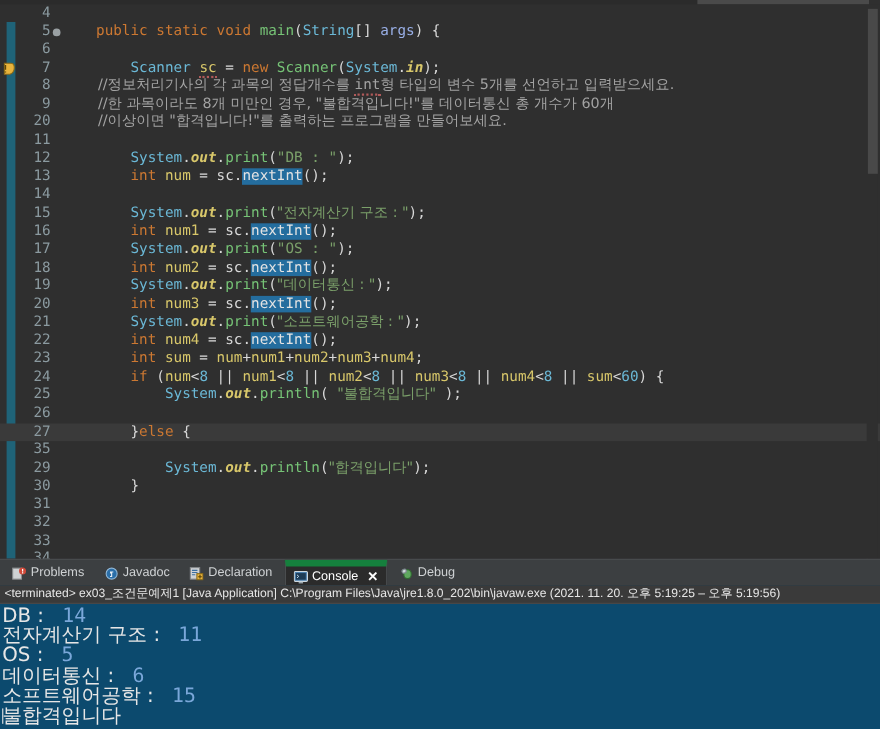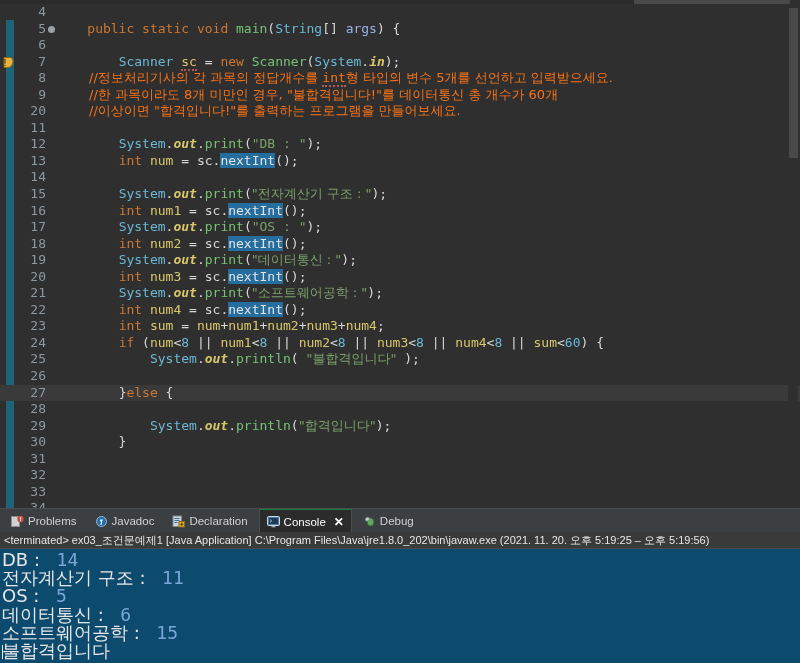--- a/index.html
+++ b/index.html
@@ -87,21 +87,21 @@
 
   
   .kw    { color: #cc7832; }
   .type  { color: #6bb8d6; }
   .meth  { color: #76c376; }
   .fld   { color: #d8c76a; font-style: italic; font-weight: bold; }
   .var   { color: #d8c76a; }
   .param { color: #9ab0e8; }
   .str   { color: #7ba06a; }
   .num   { color: #6bb8d6; }
-  .cmt   { color: #f97316; }
+  .cmt   { color: #a3a3a3; }
   .plain { color: #d8d8d8; }
   .sel   { background: #246d9e; color: #e3e3e3; }
   .squig {
     border-bottom: 2px dotted #b05a5a;
     padding-bottom: 0px;
   }
 
   
   .tabbar {
     position: absolute;
@@ -117,21 +117,21 @@
     gap: 4px;
     padding: 0 7px;
     font-family: "Liberation Sans", sans-serif;
     font-size: 11.5px;
     color: #cfd2d4;
     cursor: default;
   }
   .tab.active {
     background: #2b2b2b;
     color: #ffffff;
-    border-top: 1px solid #15803d;
+    border-top: 6px solid #15803d;
     border-left: 1px solid #4a4d4f;
     border-right: 1px solid #4a4d4f;
   }
   .tab .ticon { width: 13px; height: 13px; display:inline-block; position: relative; }
   .tab .closex {
     margin-left: 4px; color: #ffffff; font-size: 12px; font-weight: bold;
     font-family: "Liberation Sans", sans-serif;
   }
 
   
@@ -227,21 +227,21 @@
         <div class="row"><span class="lineno">18</span><span class="code"><span class="plain">        </span><span class="kw">int</span><span class="plain"> </span><span class="var">num2</span><span class="plain"> = </span><span class="plain">sc</span><span class="plain">.</span><span class="sel">nextInt</span><span class="plain">();</span></span></div>
         <div class="row"><span class="lineno">19</span><span class="code"><span class="plain">        </span><span class="type">System</span><span class="plain">.</span><span class="fld">out</span><span class="plain">.</span><span class="meth">print</span><span class="plain">(</span><span class="str korean">"데이터통신 : "</span><span class="plain">);</span></span></div>
         <div class="row"><span class="lineno">20</span><span class="code"><span class="plain">        </span><span class="kw">int</span><span class="plain"> </span><span class="var">num3</span><span class="plain"> = </span><span class="plain">sc</span><span class="plain">.</span><span class="sel">nextInt</span><span class="plain">();</span></span></div>
         <div class="row"><span class="lineno">21</span><span class="code"><span class="plain">        </span><span class="type">System</span><span class="plain">.</span><span class="fld">out</span><span class="plain">.</span><span class="meth">print</span><span class="plain">(</span><span class="str korean">"소프트웨어공학 : "</span><span class="plain">);</span></span></div>
         <div class="row"><span class="lineno">22</span><span class="code"><span class="plain">        </span><span class="kw">int</span><span class="plain"> </span><span class="var">num4</span><span class="plain"> = </span><span class="plain">sc</span><span class="plain">.</span><span class="sel">nextInt</span><span class="plain">();</span></span></div>
         <div class="row"><span class="lineno">23</span><span class="code"><span class="plain">        </span><span class="kw">int</span><span class="plain"> </span><span class="var">sum</span><span class="plain"> = </span><span class="var">num</span><span class="plain">+</span><span class="var">num1</span><span class="plain">+</span><span class="var">num2</span><span class="plain">+</span><span class="var">num3</span><span class="plain">+</span><span class="var">num4</span><span class="plain">;</span></span></div>
         <div class="row"><span class="lineno">24</span><span class="code"><span class="plain">        </span><span class="kw">if</span><span class="plain"> (</span><span class="var">num</span><span class="plain">&lt;</span><span class="num">8</span><span class="plain"> || </span><span class="var">num1</span><span class="plain">&lt;</span><span class="num">8</span><span class="plain"> || </span><span class="var">num2</span><span class="plain">&lt;</span><span class="num">8</span><span class="plain"> || </span><span class="var">num3</span><span class="plain">&lt;</span><span class="num">8</span><span class="plain"> || </span><span class="var">num4</span><span class="plain">&lt;</span><span class="num">8</span><span class="plain"> || </span><span class="var">sum</span><span class="plain">&lt;</span><span class="num">60</span><span class="plain">) {</span></span></div>
         <div class="row"><span class="lineno">25</span><span class="code"><span class="plain">            </span><span class="type">System</span><span class="plain">.</span><span class="fld">out</span><span class="plain">.</span><span class="meth">println</span><span class="plain">( </span><span class="str korean">"불합격입니다"</span><span class="plain"> );</span></span></div>
         <div class="row"><span class="lineno">26</span><span class="code"></span></div>
         <div class="row current"><span class="lineno">27</span><span class="code"><span class="plain">        </span><span class="plain">}</span><span class="kw">else</span><span class="plain"> {</span></span></div>
-        <div class="row"><span class="lineno">28</span><span class="code"></span></div>
+        <div class="row"><span class="lineno">35</span><span class="code"></span></div>
         <div class="row"><span class="lineno">29</span><span class="code"><span class="plain">            </span><span class="type">System</span><span class="plain">.</span><span class="fld">out</span><span class="plain">.</span><span class="meth">println</span><span class="plain">(</span><span class="str korean">"합격입니다"</span><span class="plain">);</span></span></div>
         <div class="row"><span class="lineno">30</span><span class="code"><span class="plain">        }</span></span></div>
         <div class="row"><span class="lineno">31</span><span class="code"></span></div>
         <div class="row"><span class="lineno">32</span><span class="code"></span></div>
         <div class="row"><span class="lineno">33</span><span class="code"></span></div>
         <div class="row"><span class="lineno">34</span><span class="code"></span></div>
       </div>
 
     <div class="vsep"></div>
     <div class="vscroll-track">

